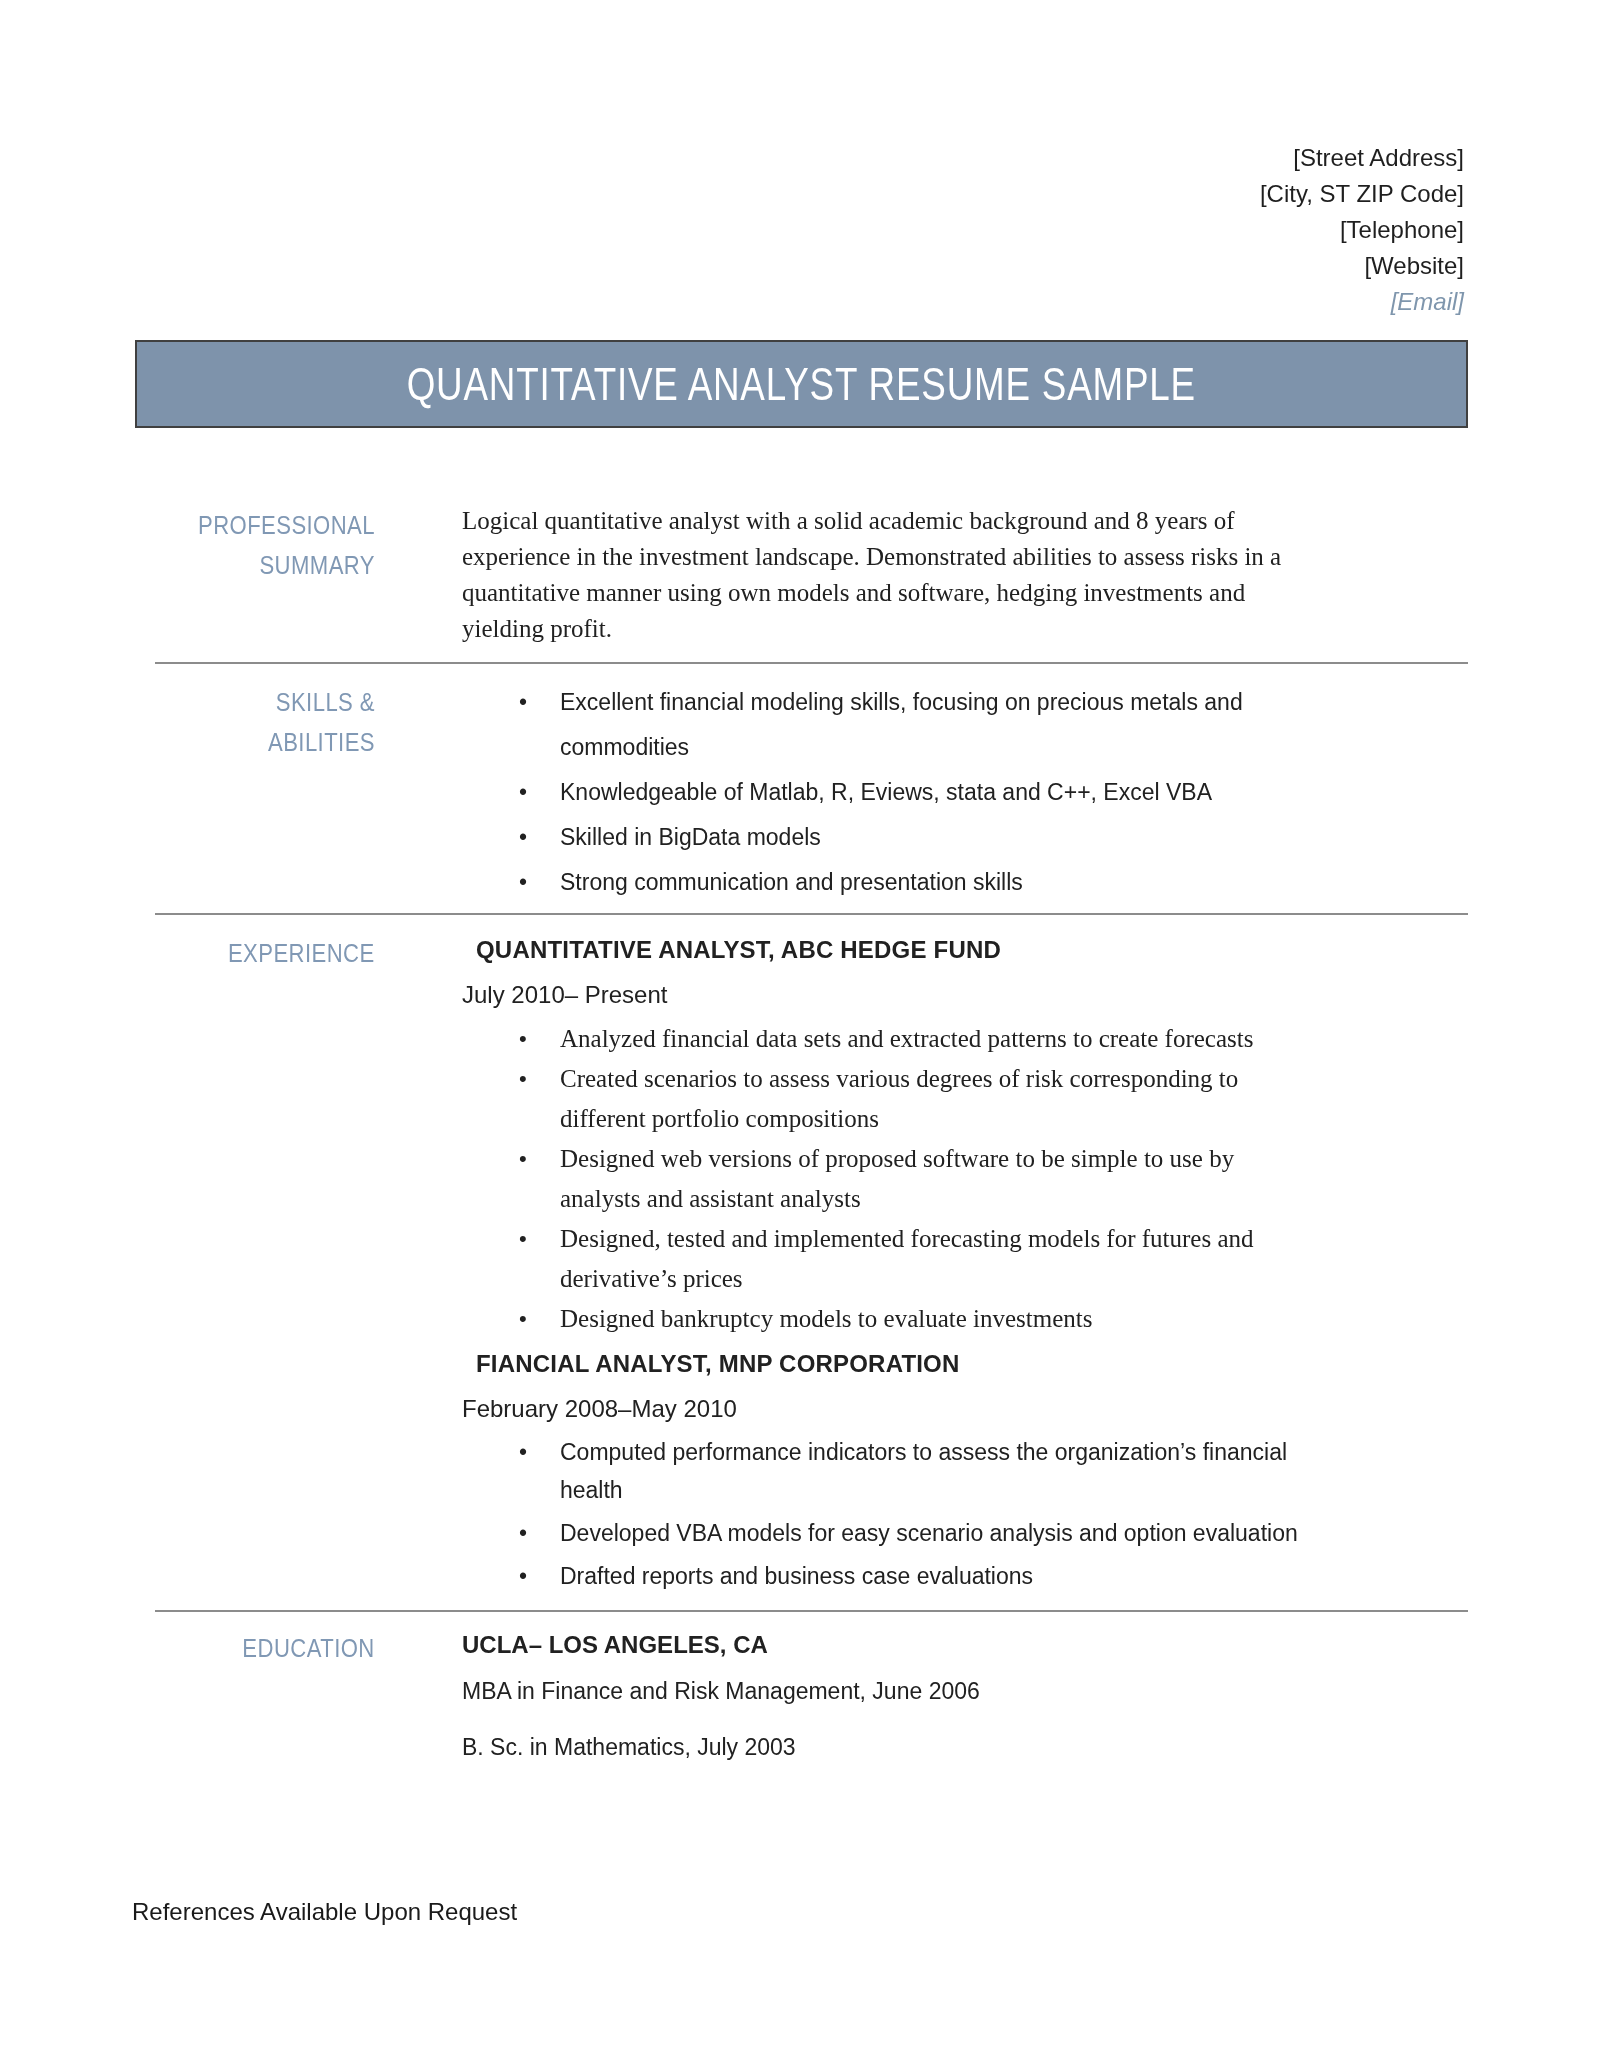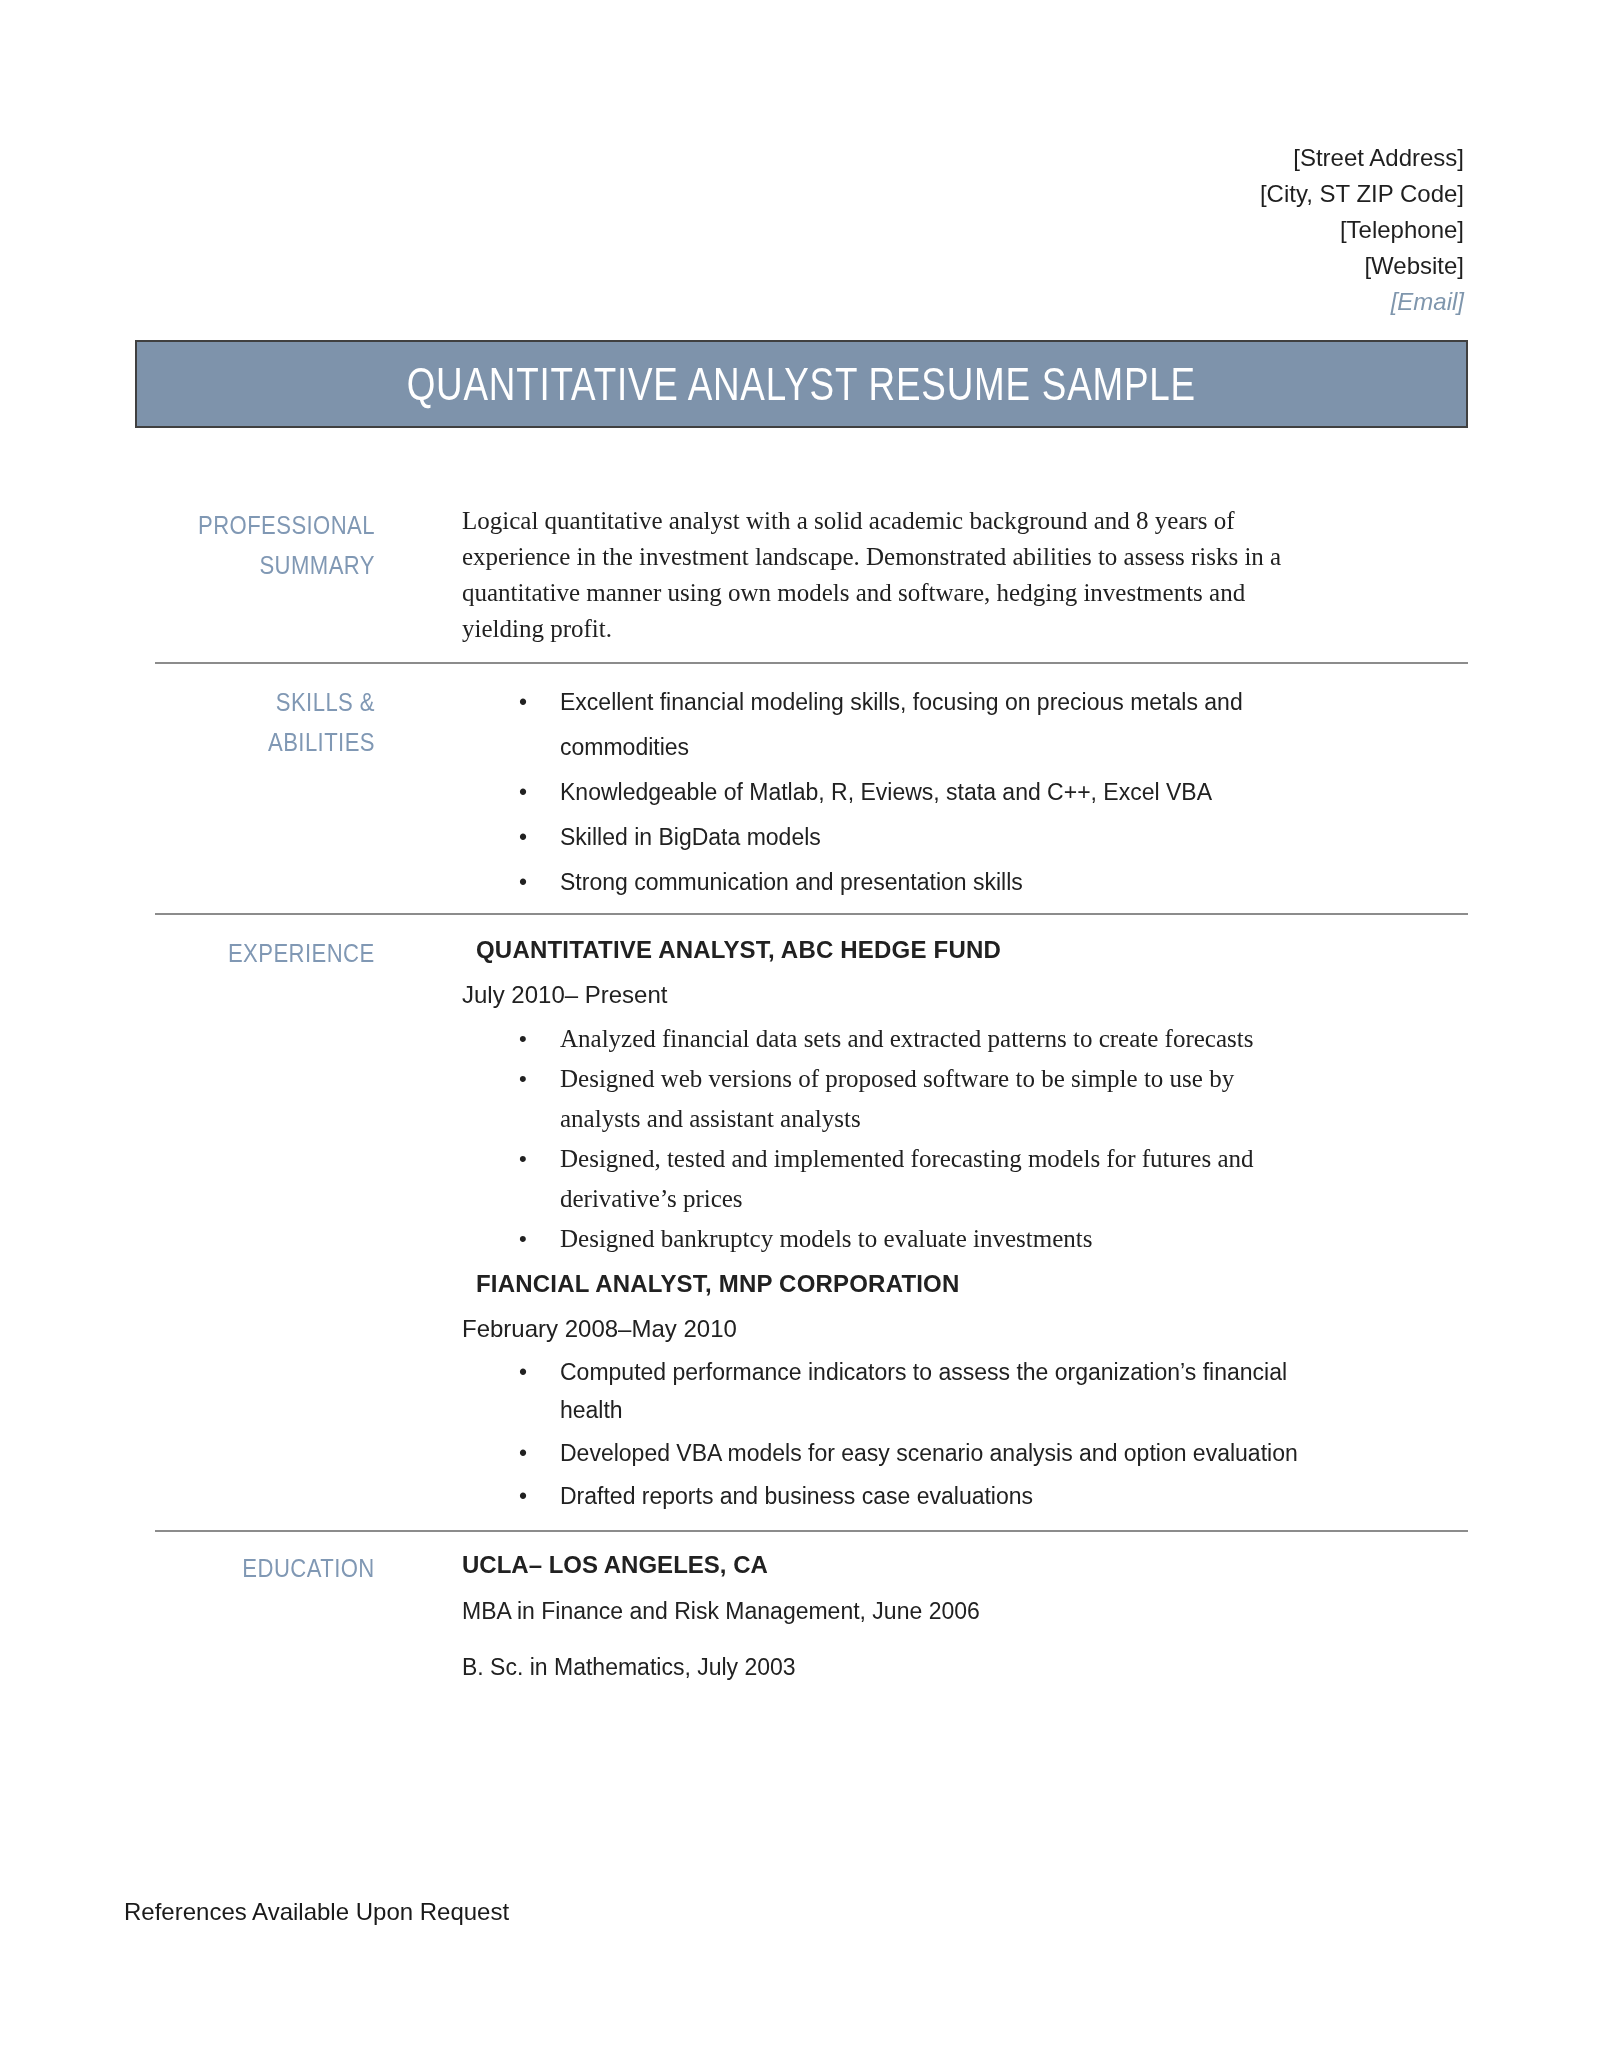--- a/index.html
+++ b/index.html
@@ -49,21 +49,21 @@
   .job-dates { font-size:24px; line-height:38px; margin:0 0 5px; }
 
   ul.serif-list li { font-family:"Liberation Serif", serif; font-size:25px; line-height:40px; }
   ul.serif-list li::before { font-family:"Liberation Sans", sans-serif; font-size:22px; }
   ul.sans-list  li { font-size:23px; line-height:38px; margin-bottom:5px; }
 
   .school { font-size:24px; font-weight:bold; line-height:38px; margin:0 0 8px; }
   .degree { font-size:23px; line-height:38px; margin:0 0 18px; }
   .degree:last-child { margin-bottom:0; }
 
-  .footer-note { position:absolute; left:124px; top:1898px; font-size:24px; color:#1a1a1a; }
+  .footer-note { position:absolute; left:132px; top:1898px; font-size:24px; color:#1a1a1a; }
 </style>
 </head>
 <body>
 
 <div class="page">
 
   <div class="contact">
     <div>[Street Address]</div>
     <div>[City, ST ZIP Code]</div>
     <div>[Telephone]</div>
@@ -104,20 +104,21 @@
 
     <div class="sec experience">
       <div class="label">
         <span class="label-inner">EXPERIENCE</span>
       </div>
       <div class="body">
         <p class="job-title">QUANTITATIVE ANALYST, ABC HEDGE FUND</p>
         <p class="job-dates">July 2010– Present</p>
         <ul class="blist serif-list">
           <li>Analyzed financial data sets and extracted patterns to create forecasts</li>
+          <li>Created scenarios to assess various degrees of risk corresponding to different portfolio compositions</li>
           <li>Designed web versions of proposed software to be simple to use by analysts and assistant analysts</li>
           <li>Designed, tested and implemented forecasting models for futures and derivative’s prices</li>
           <li>Designed bankruptcy models to evaluate investments</li>
         </ul>
         <p class="job-title second">FIANCIAL ANALYST, MNP CORPORATION</p>
         <p class="job-dates">February  2008–May 2010</p>
         <ul class="blist sans-list">
           <li>Computed performance indicators to assess the organization’s financial health</li>
           <li>Developed VBA models for easy scenario analysis and option evaluation</li>
           <li>Drafted reports and business case evaluations</li>

